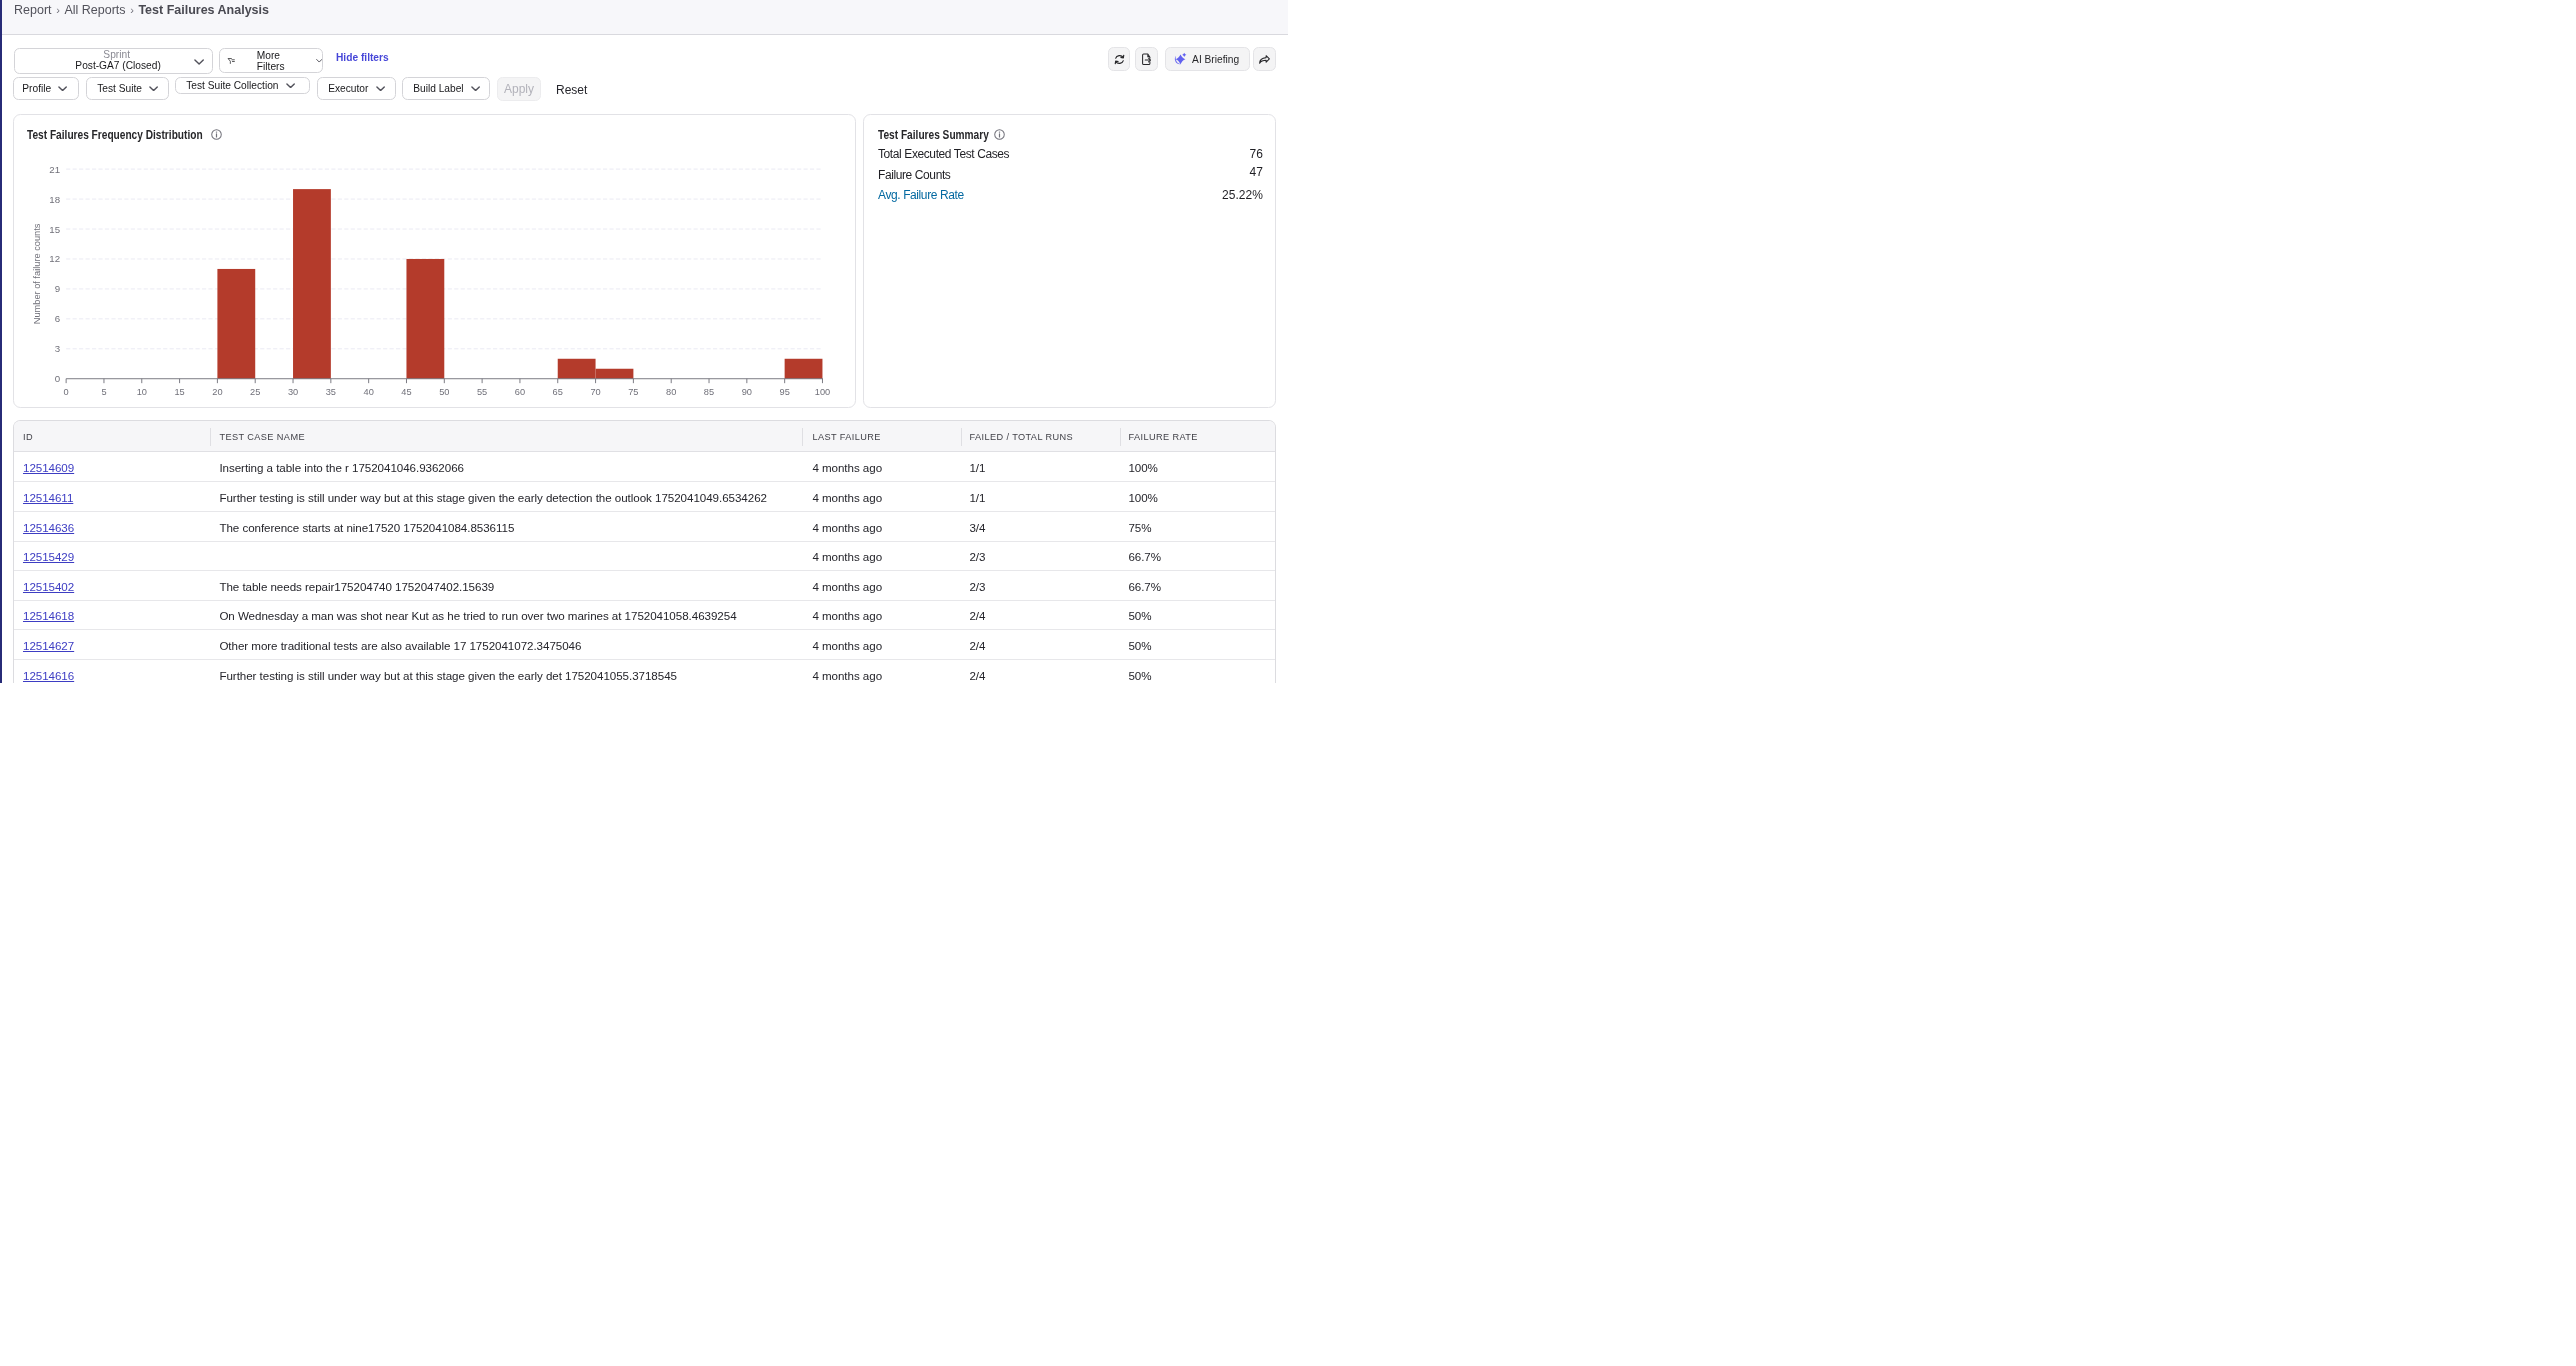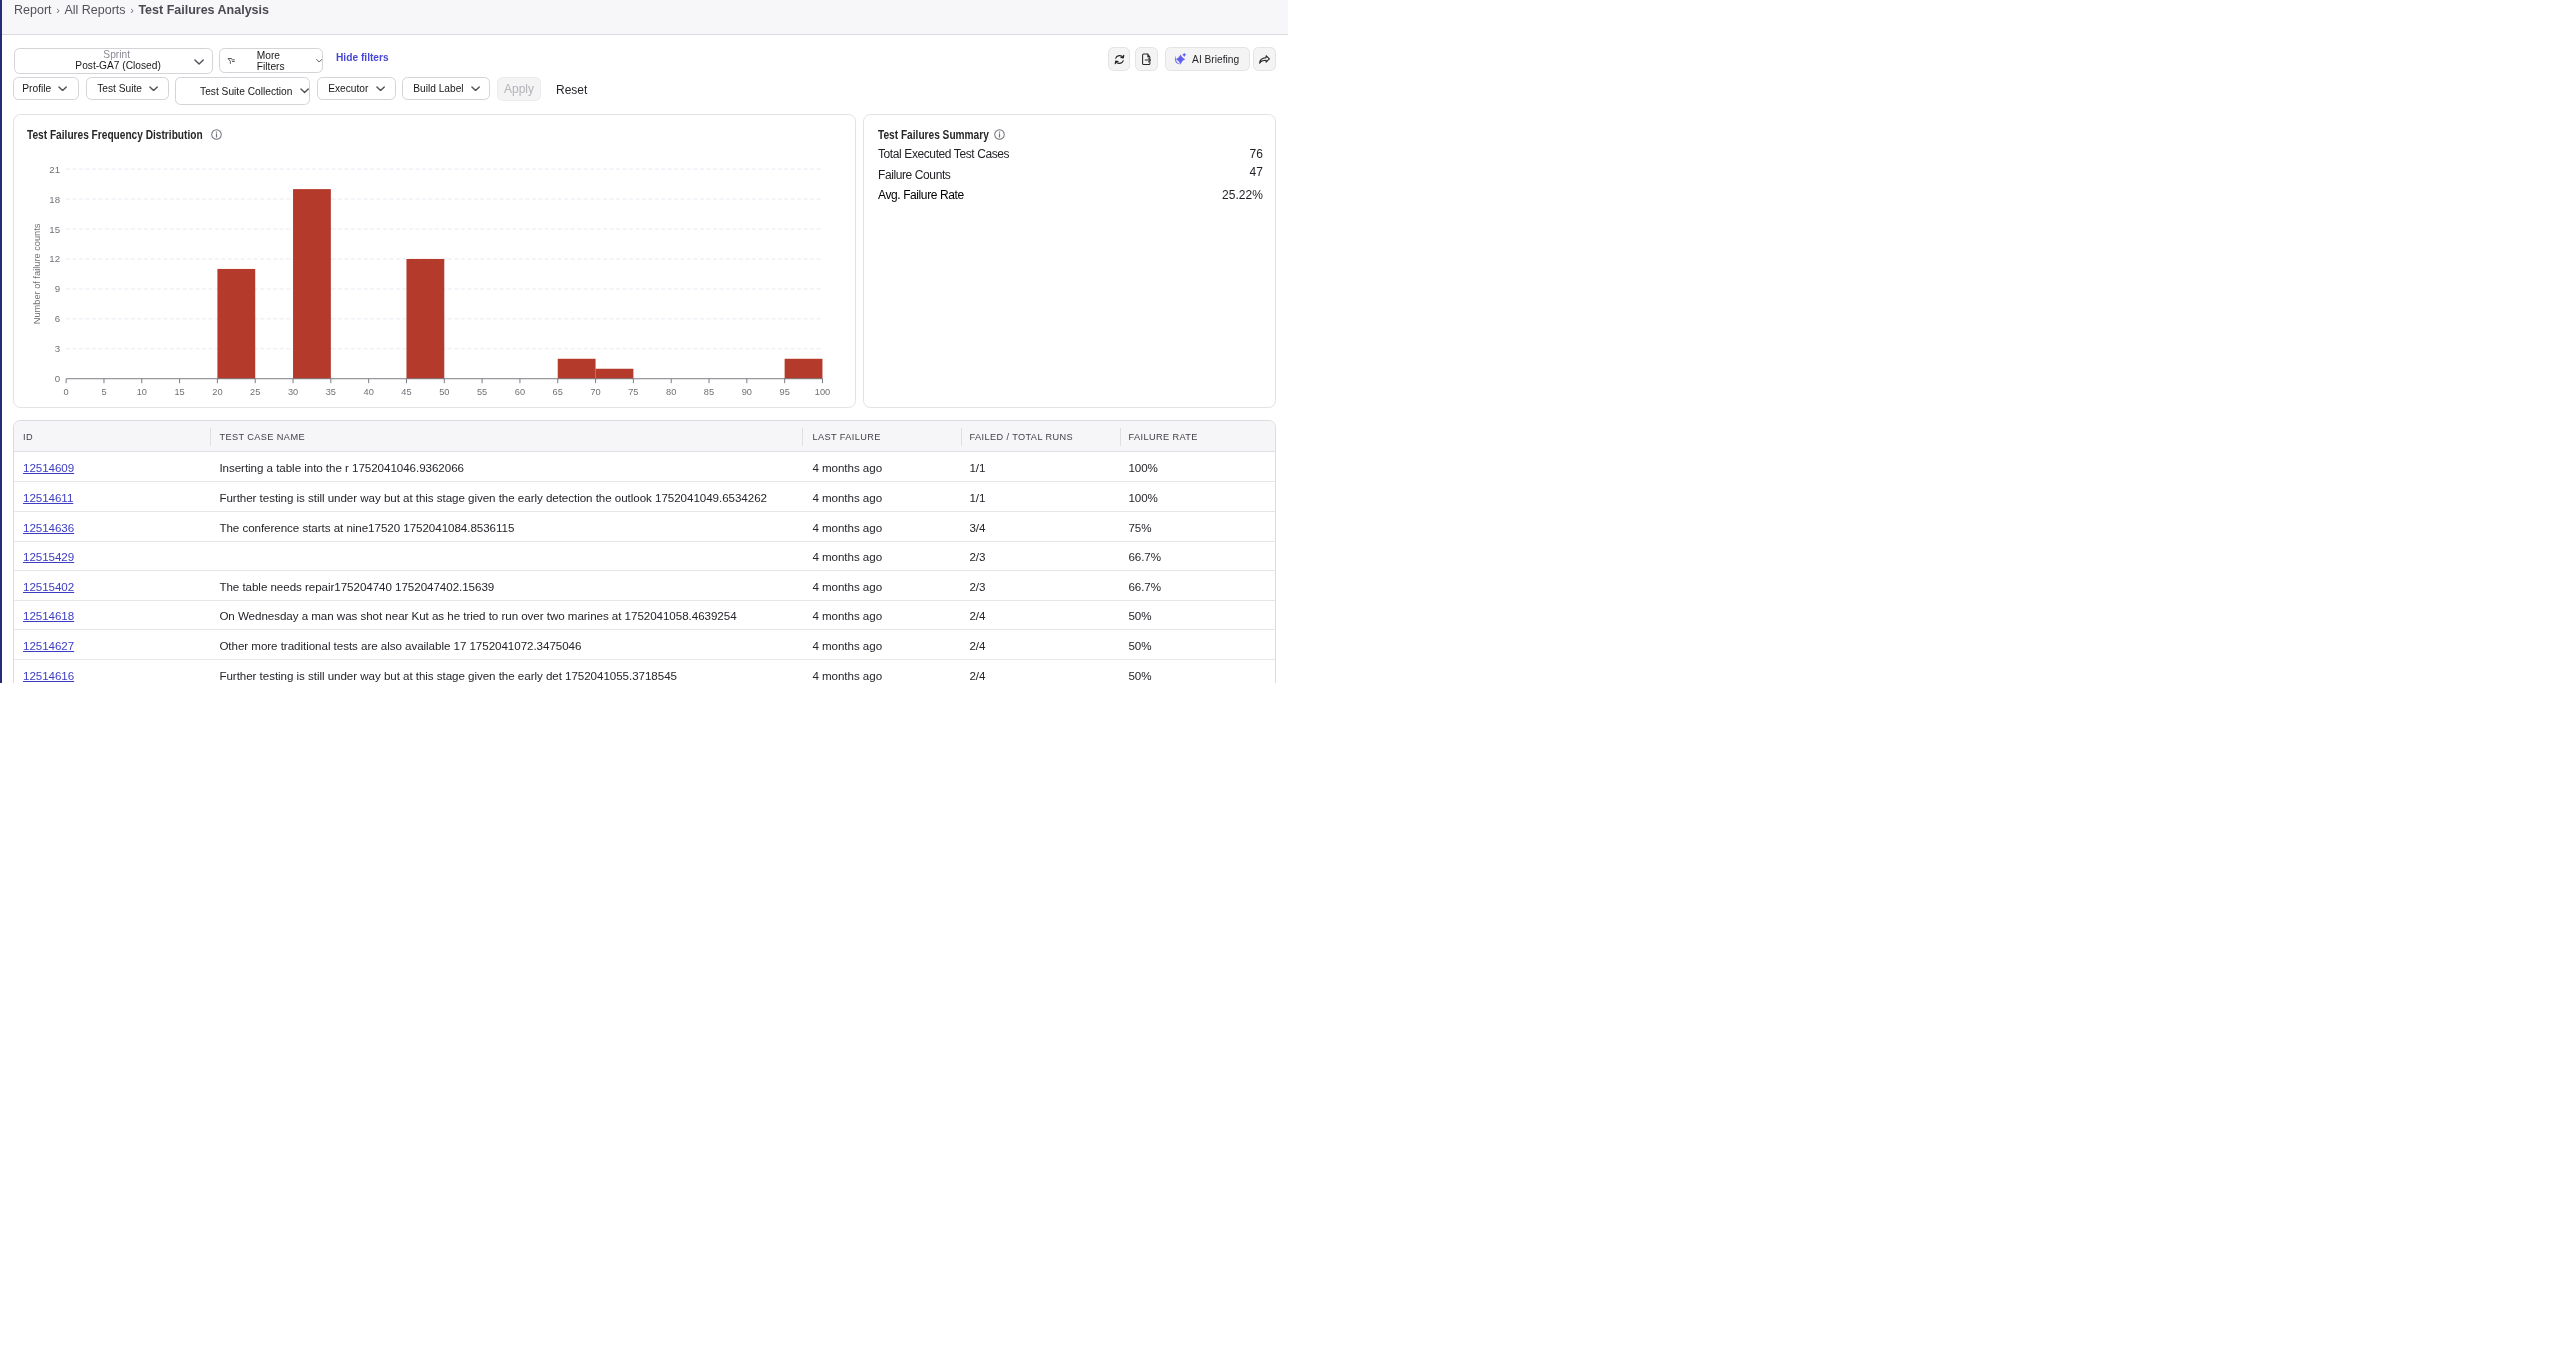--- a/index.html
+++ b/index.html
@@ -97,21 +97,21 @@
   <svg width="9.2" height="5.5" viewBox="0 0 10 6">
       <polyline points="1,1 5,5 9,1" fill="none" stroke="#52525b" stroke-width="1.5" stroke-linecap="round" stroke-linejoin="round"></polyline>
     </svg>
   </div>
 <div class="box" style="left:86px; top:77px; width:83px; height:23.4px; padding-left:10.2px; gap:7.4px;">
     <span>Test Suite</span>
   <svg width="9.2" height="5.5" viewBox="0 0 10 6">
       <polyline points="1,1 5,5 9,1" fill="none" stroke="#52525b" stroke-width="1.5" stroke-linecap="round" stroke-linejoin="round"></polyline>
     </svg>
   </div>
-<div class="box" style="left:175px; top:77px; width:135px; height:28px; padding-left:10.2px; gap:7.4px;justify-content:flex-end;">
+<div class="box" style="left:175px; top:77px; width:135px; height:17px; padding-left:10.2px; gap:7.4px;">
     <span>Test Suite Collection</span>
   <svg width="9.2" height="5.5" viewBox="0 0 10 6">
       <polyline points="1,1 5,5 9,1" fill="none" stroke="#52525b" stroke-width="1.5" stroke-linecap="round" stroke-linejoin="round"></polyline>
     </svg>
   </div>
 <div class="box" style="left:317px; top:77px; width:79px; height:23.4px; padding-left:10.2px; gap:7.4px;">
     <span>Executor</span>
   <svg width="9.2" height="5.5" viewBox="0 0 10 6">
       <polyline points="1,1 5,5 9,1" fill="none" stroke="#52525b" stroke-width="1.5" stroke-linecap="round" stroke-linejoin="round"></polyline>
     </svg>
@@ -219,21 +219,21 @@
     </div>
   <svg style="position:absolute; left:130px; top:14px;" width="11" height="11" viewBox="0 0 12 12" fill="none">
       <circle cx="6" cy="6" r="5.2" stroke="#71717a" stroke-width="1.1"></circle>
       <circle cx="6" cy="3.4" r="0.8" fill="#71717a"></circle>
       <path d="M6 5.4v3.2" stroke="#71717a" stroke-width="1.3" stroke-linecap="round"></path>
     </svg>
   <div class="abs" style="left:14px; top:32px; font-size:12px; color:#1f1f24; letter-spacing:-0.4px;">Total Executed Test Cases</div>
   <div class="abs" style="right:12.2px; top:32px; font-size:12px; color:#1f1f24;">76</div>
   <div class="abs" style="left:14px; top:53px; font-size:12px; color:#1f1f24; letter-spacing:-0.4px;">Failure Counts</div>
   <div class="abs" style="right:12.2px; top:50px; font-size:12px; color:#1f1f24;">47</div>
-  <div class="abs" style="left:14px; top:73px; font-size:12px; color:#000000; letter-spacing:-0.4px;">Avg. Failure Rate</div>
+  <div class="abs" style="left:14px; top:73px; font-size:12px; color:#0369a1; letter-spacing:-0.4px;">Avg. Failure Rate</div>
   <div class="abs" style="right:12.2px; top:73px; font-size:12px; color:#1f1f24;">25.22%</div>
 </div>
 
 <div class="tablewrap">
   <div class="thead">
     <div class="th" style="left:8.6px; width:188px; padding-left:0;">ID</div>
     <div class="th" style="left:205px;">TEST CASE NAME</div>
     <div class="th" style="left:798px;">LAST FAILURE</div>
     <div class="th" style="left:955px;">FAILED / TOTAL RUNS</div>
     <div class="th" style="left:1114px;">FAILURE RATE</div>

